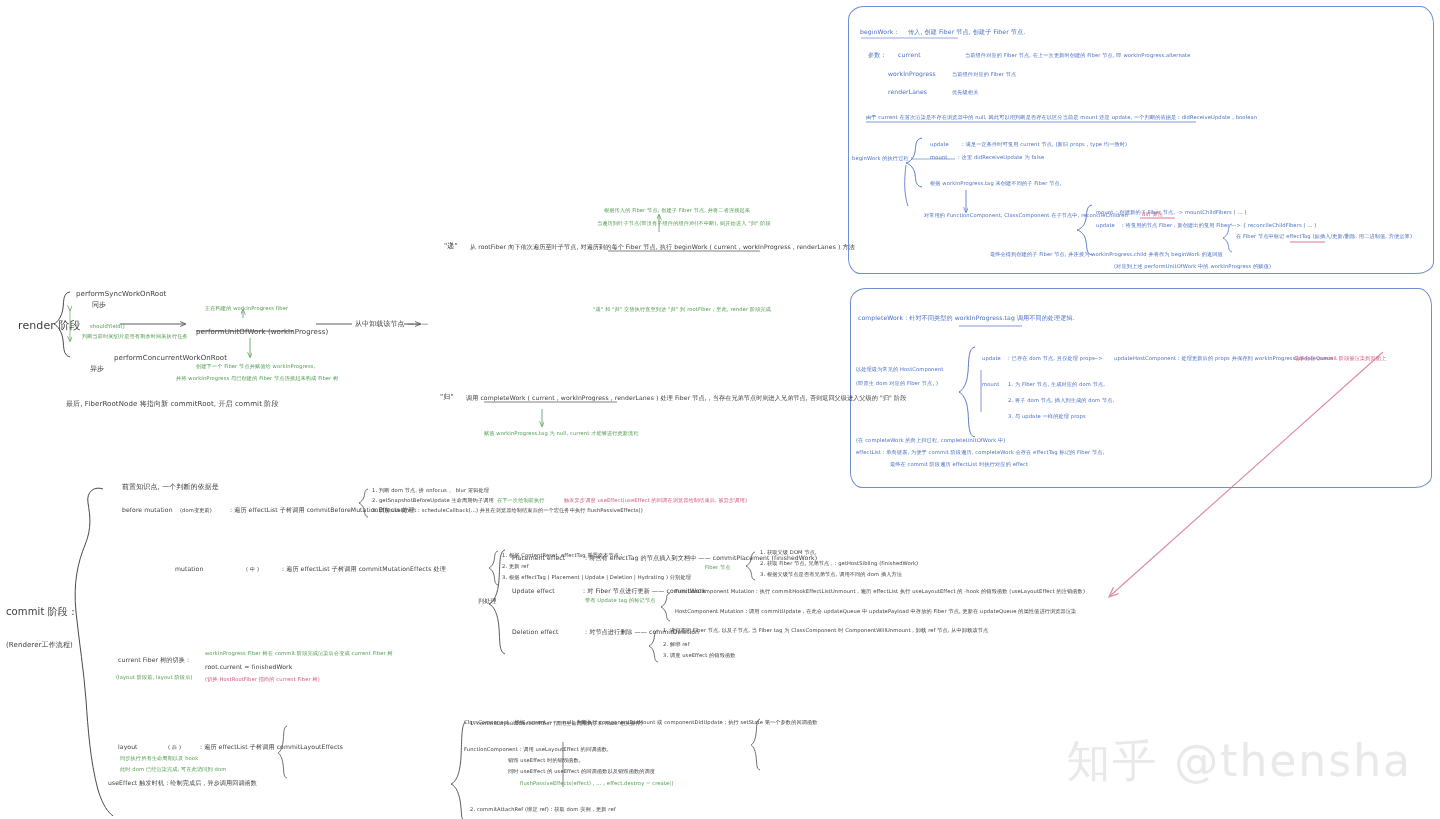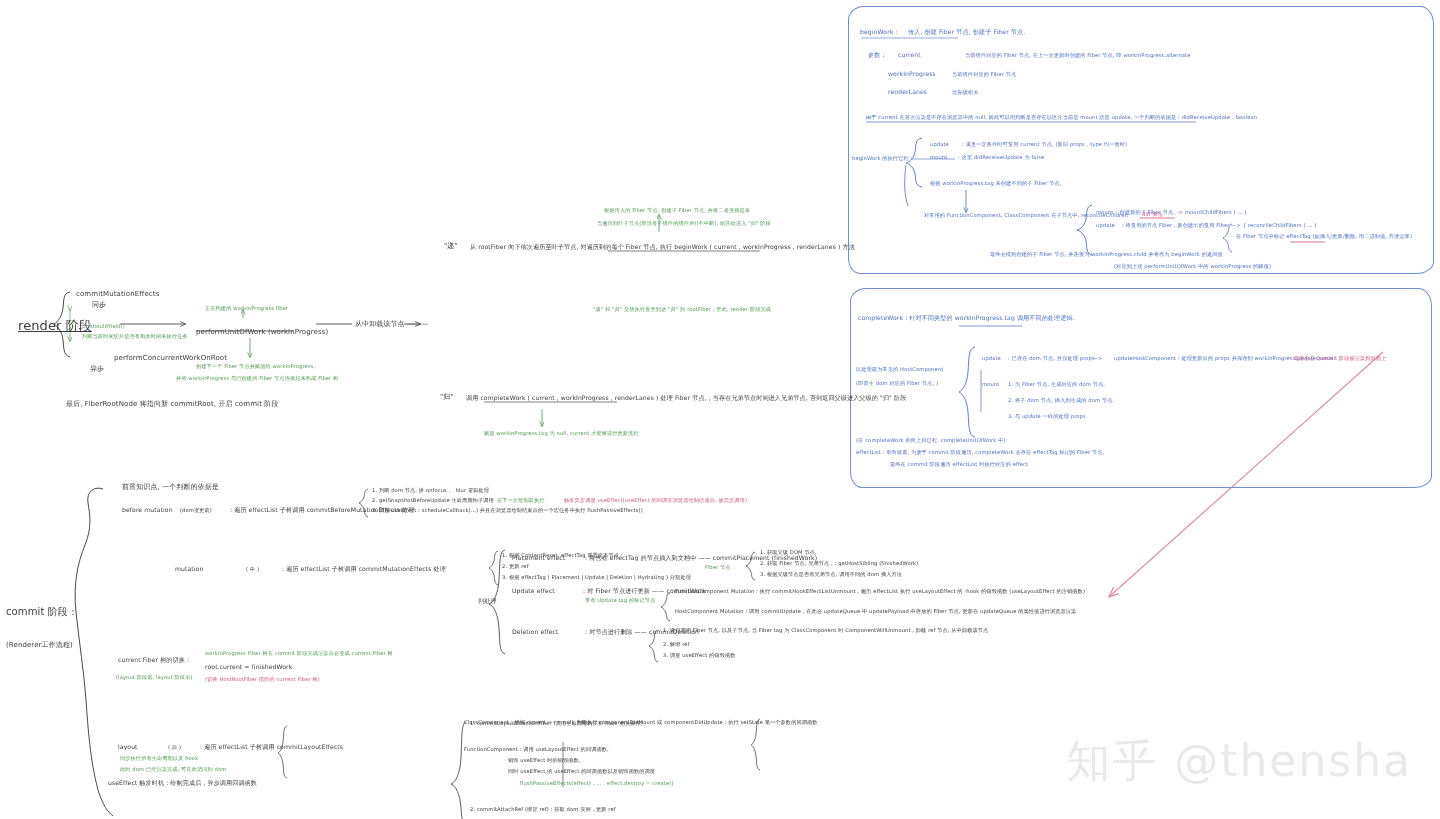--- a/index.html
+++ b/index.html
@@ -26,21 +26,21 @@
   }
   .ink-black  { color: #3c3c3c; }
   .ink-green  { color: #4e9a4e; }
   .ink-blue   { color: #4a6fc4; }
   .ink-red    { color: #d1567f; }
 
   .s6  { font-size: 5.2px;  line-height: 6.4px; }
   .s7  { font-size: 6.1px;  line-height: 7.4px; }
   .s8  { font-size: 7.0px;  line-height: 8.6px; }
   .s9  { font-size: 10px;  line-height: 9.8px; }
-  .s10 { font-size: 13px;  line-height: 11px; text-decoration: underline; }
+  .s10 { font-size: 11px;  line-height: 11px; }
 
   
   .note-box {
     position: absolute;
     border: 1.3px solid #6d8fd4;
     border-radius: 16px 14px 18px 12px / 14px 18px 12px 16px;
     box-sizing: border-box;
     background: transparent;
   }
 
@@ -156,21 +156,21 @@
     <path d="M981,370 L981,412" fill="none" stroke="#4a6fc4" stroke-width=".7"></path>
 
     <path d="M1383,352 L1110,596" fill="none" stroke="#e08aa8" stroke-width="1.2" marker-end="url(#arrP)"></path>
   </svg>
 
   <div class="note-box" style="left:848px; top:6px; width:586px; height:268px;"></div>
   <div class="note-box" style="left:850px; top:288px; width:582px; height:200px;"></div>
 
   <div class="hw ink-black s10" style="left:18px; top:320px;">render 阶段</div>
 
-  <div class="hw ink-black s8" style="left:76px; top:290px;">commitMutationEffects</div>
+  <div class="hw ink-black s8" style="left:76px; top:290px;">performSyncWorkOnRoot</div>
   <div class="hw ink-black s8" style="left:92px; top:301px;">同步</div>
 
   <div class="hw ink-black s8" style="left:74px; top:354px;padding-left:40px;">performConcurrentWorkOnRoot</div>
   <div class="hw ink-black s8" style="left:90px; top:365px;">异步</div>
 
   <div class="hw ink-green s6" style="left:90px; top:323px;">shouldYield()</div>
   <div class="hw ink-green s6" style="left:82px; top:333px;">判断当前时间切片是否有剩余时间来执行任务</div>
 
   <div class="hw ink-green s6" style="left:205px; top:305px;">正在构建的 workInProgress fiber</div>
   <div class="hw ink-black s8" style="left:196px; top:328px;">performUnitOfWork (workInProgress)</div>

